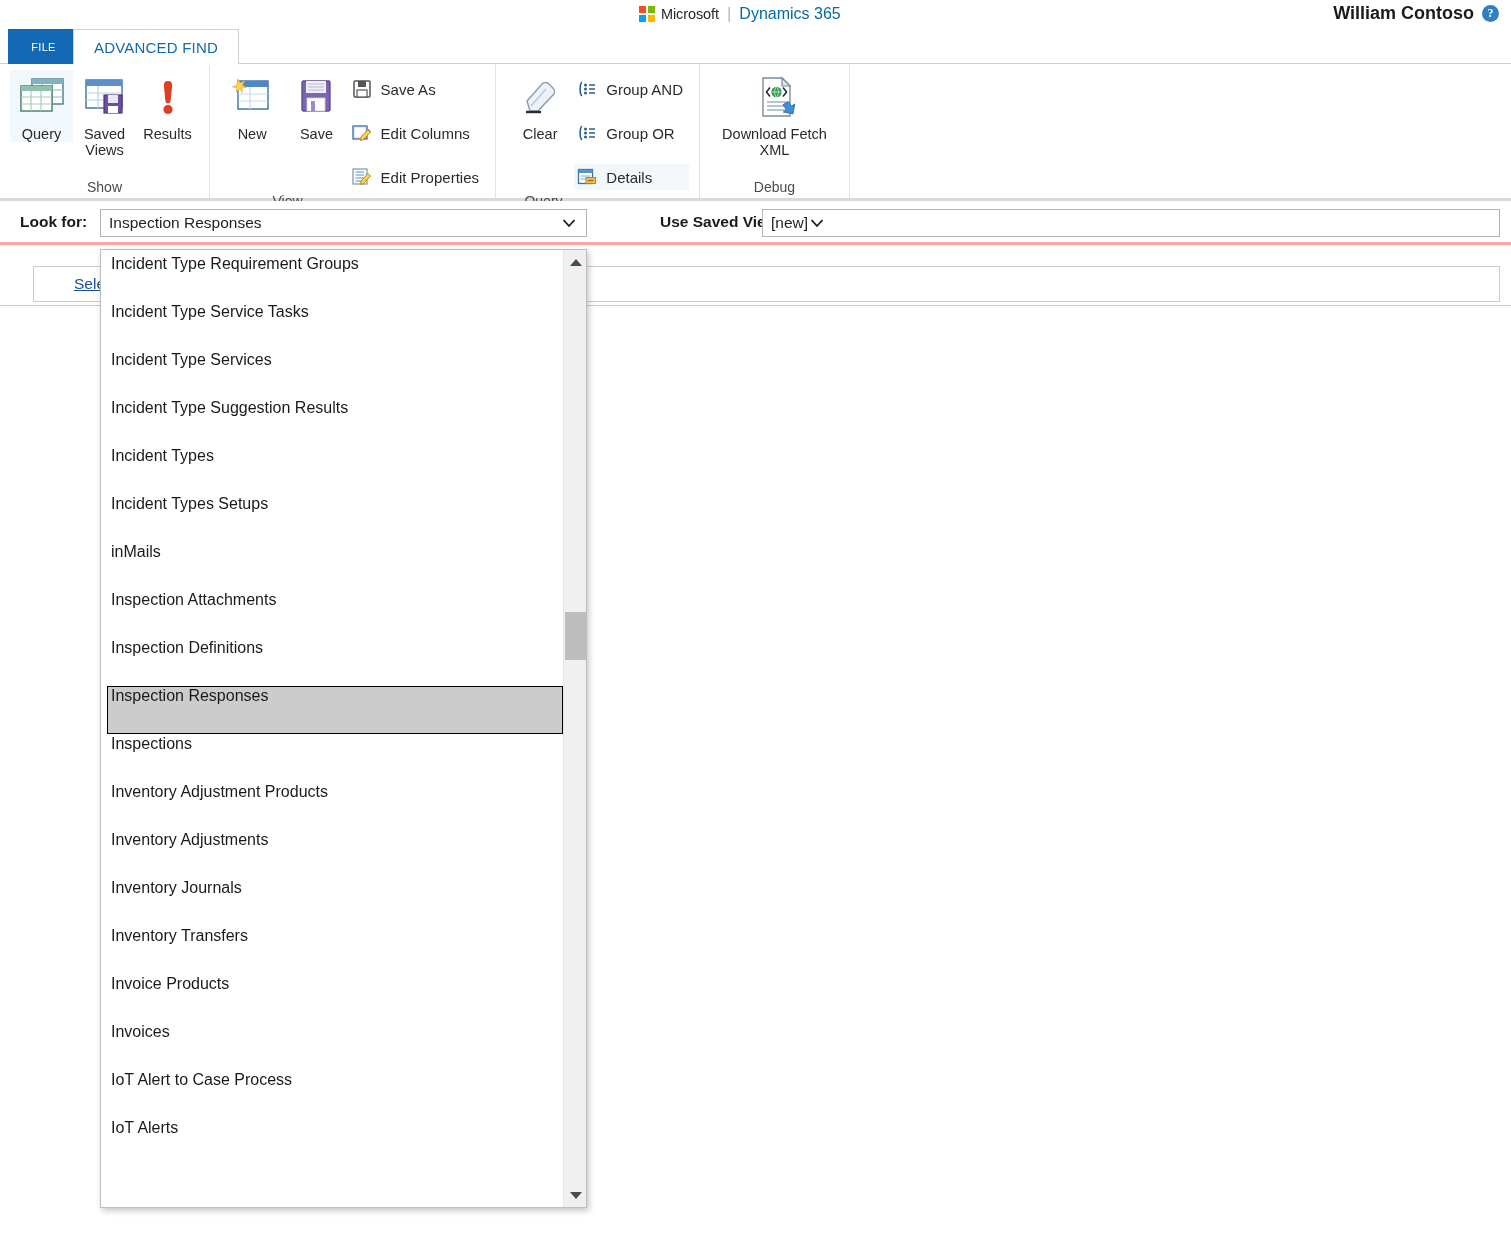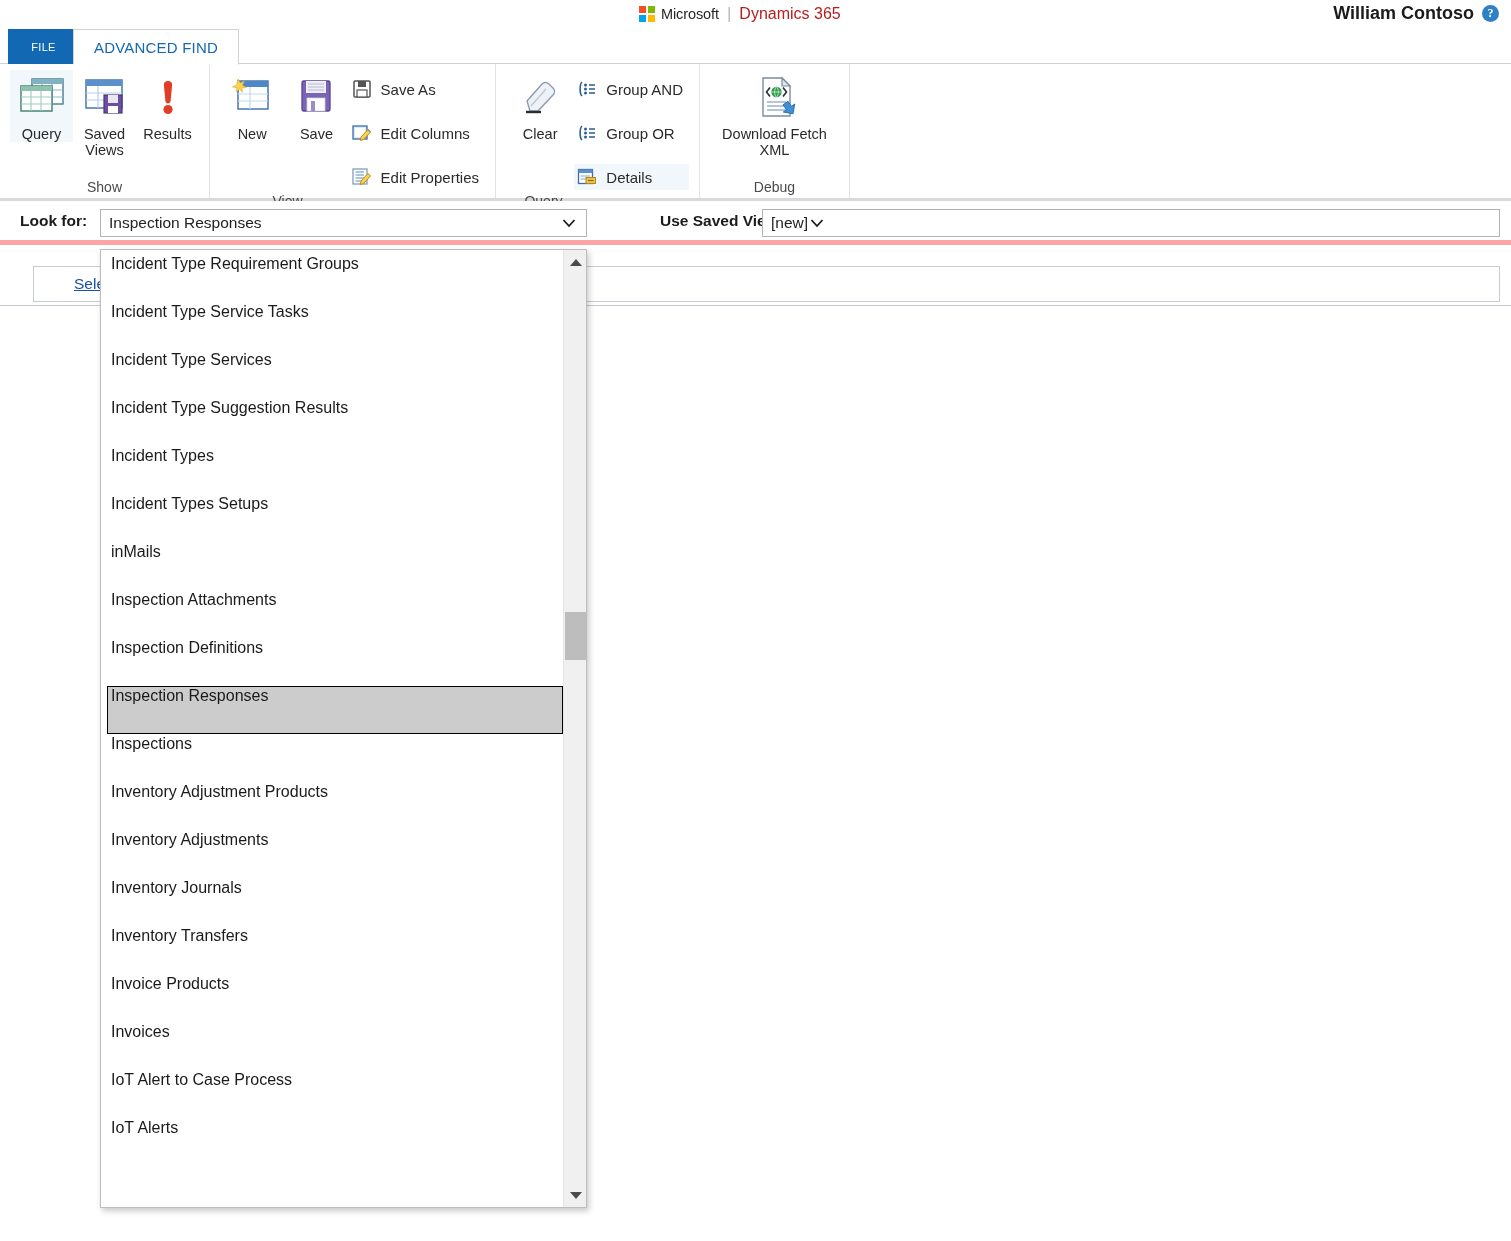--- a/index.html
+++ b/index.html
@@ -31,21 +31,21 @@
     display: grid; grid-template-columns: 7px 7px; grid-template-rows: 7px 7px;
     gap: 2px;
   }
   .ms-logo i { display:block; width:7px; height:7px; }
   .ms-logo i:nth-child(1){ background:#f25022; }
   .ms-logo i:nth-child(2){ background:#7fba00; }
   .ms-logo i:nth-child(3){ background:#00a4ef; }
   .ms-logo i:nth-child(4){ background:#ffb900; }
   .ms-word { font-size: 14.5px; color:#262626; letter-spacing:-0.1px; }
   .ms-sep { color:#b9b9b9; font-weight: 300; font-size: 17px; padding: 0 2px; }
-  .ms-app { font-size: 16px; color:#b91c1c; }
+  .ms-app { font-size: 16px; color:#0369a1; }
 
   .user-block {
     position: absolute; right: 12px; top: 2px;
     text-align: right; line-height: 1.28;
   }
   .user-row1 { display:flex; align-items:center; justify-content:flex-end; gap:8px; }
   .user-name { font-size: 18px; font-weight: bold; color:#1b1b1b; }
   .help-icon {
     width: 17px; height: 17px; border-radius: 50%;
     background: #2f81c4; color:#fff; font-size: 12px; font-weight:bold;
@@ -124,21 +124,21 @@
   }
   .smallbtn.hl { background:#f2f7fb; }
   .smallbtn .ic { width: 22px; height: 22px; display:flex; align-items:center; justify-content:center;}
 
   
   .lookbar {
     position: relative;
     height: 44px;
     background:#fff;
     display:flex; align-items:center;
-    border-bottom: 5px solid #fca5a5;
+    border-bottom: 3px solid #fca5a5;
   }
   .lf-label { position:absolute; left:20px; font-size:15.5px; font-weight:bold; color:#1b1b1b; }
   .lf-combo {
     position:absolute; left:100px; top:8px;
     width: 487px; height: 28px;
     border: 1px solid #b3b3b3;
     background:#fff;
     display:flex; align-items:center;
     padding: 0 8px;
     font-size: 15.5px; color:#222;

